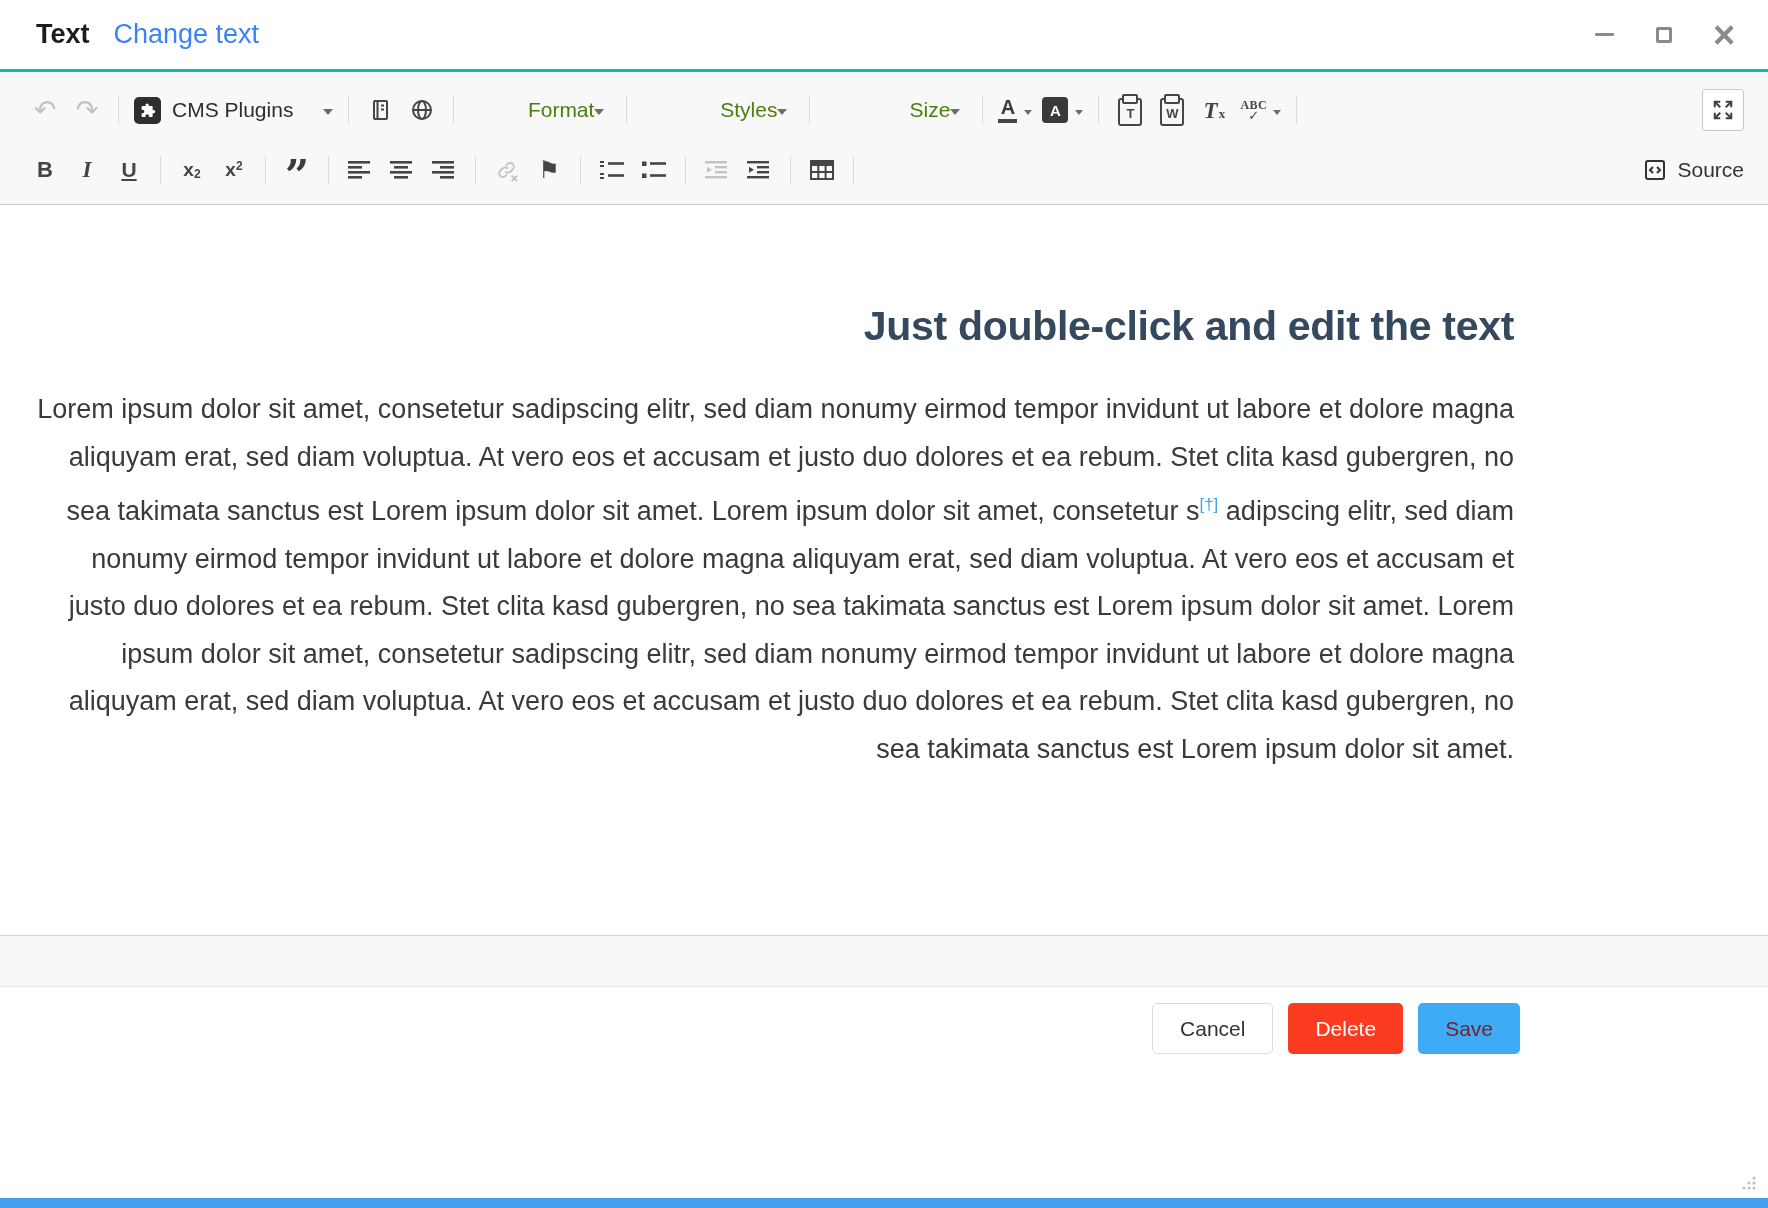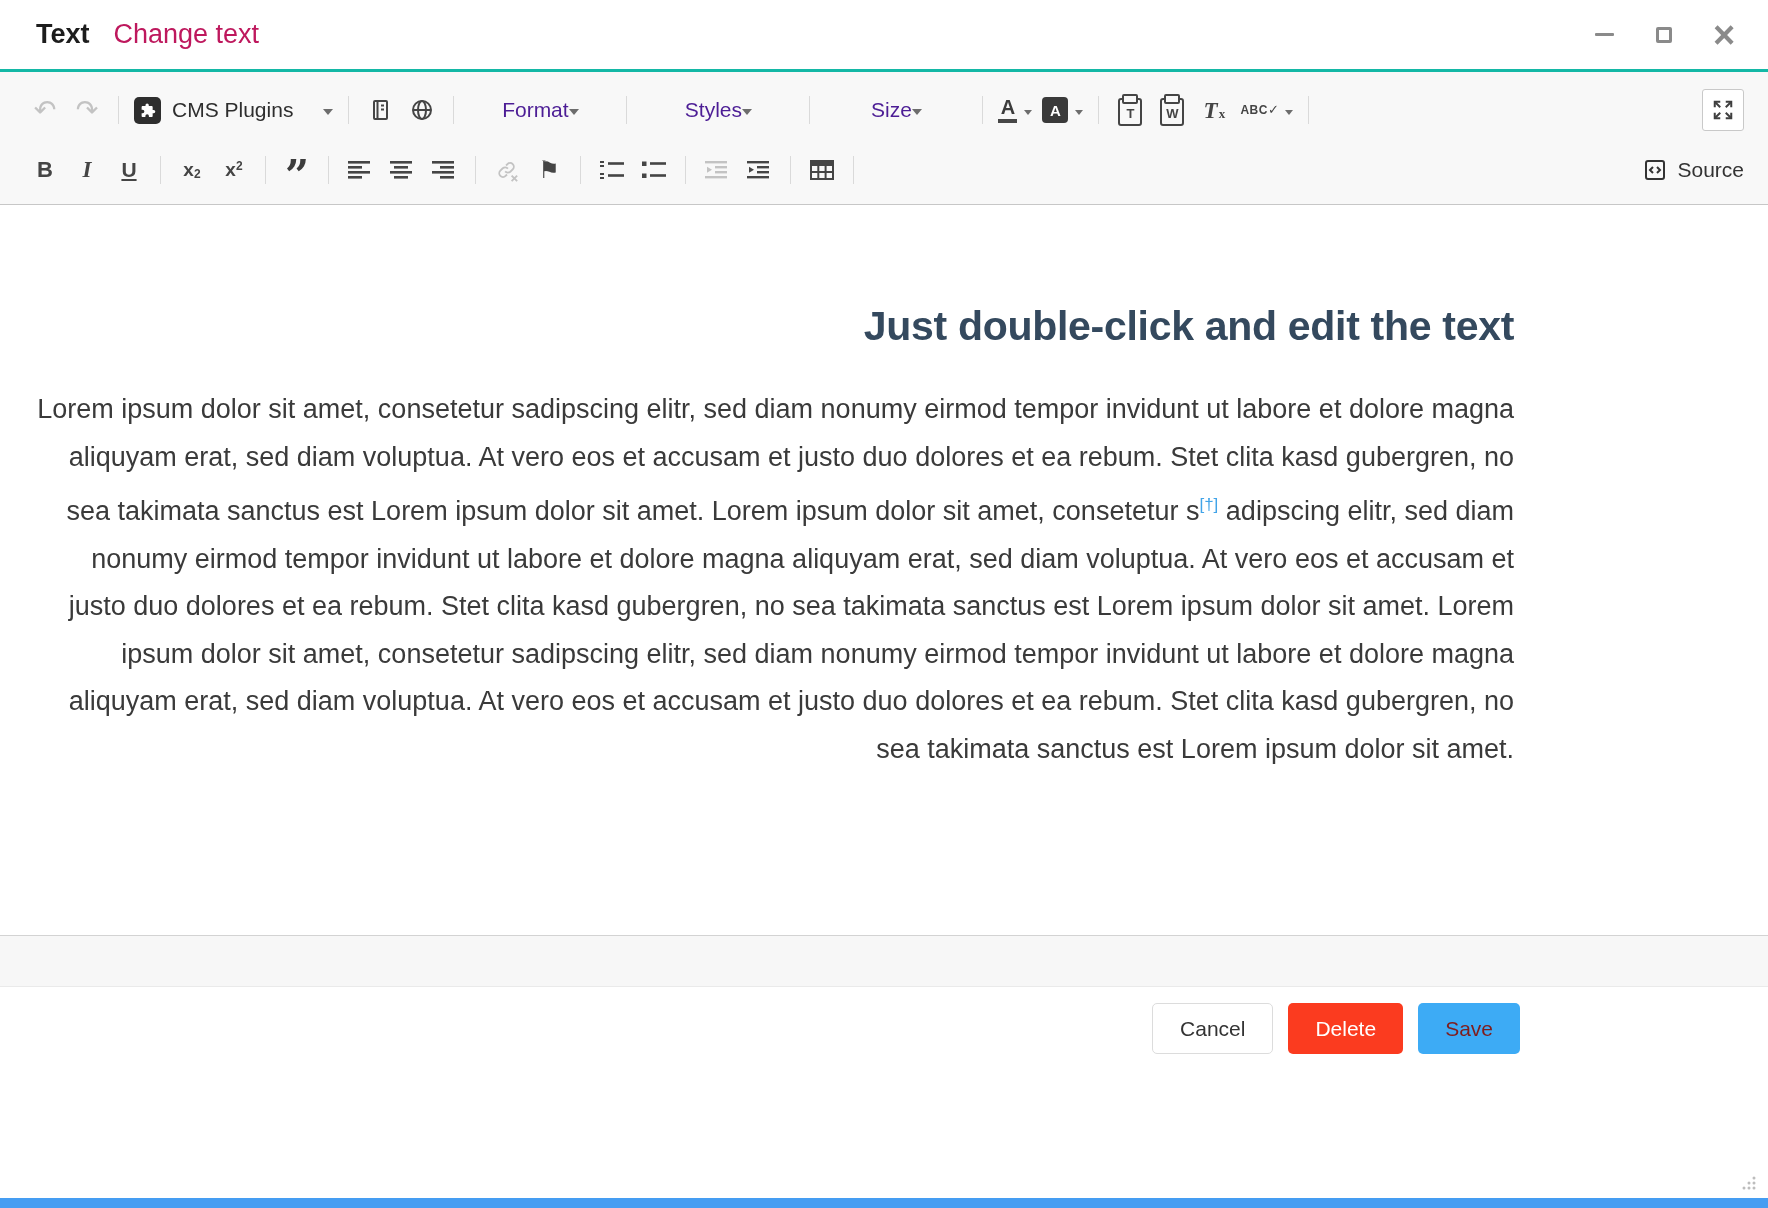--- a/index.html
+++ b/index.html
@@ -6,38 +6,38 @@
   html,body { width:1768px; height:1208px; }
   body {
     font-family:"Liberation Sans", sans-serif;
     background:#fff; color:#333;
     display:flex; flex-direction:column; overflow:hidden;
   }
 
   
   .titlebar { flex:0 0 72px; display:flex; align-items:center; padding:0 30px 0 36px; border-bottom:3px solid #14b8a6; background:#fff; }
   .title-type { font-size:27px; font-weight:bold; color:#1d1d1d; }
-  .title-name { font-size:27px; color:#be185d; margin-left:24px; }
+  .title-name { font-size:27px; color:#3b82f6; margin-left:24px; }
   .win-controls { margin-left:auto; display:flex; align-items:center; gap:32px; }
   .wc { width:28px; height:28px; display:flex; align-items:center; justify-content:center; cursor:pointer; }
   .min-line { width:19px; height:3px; background:#8a8a8a; border-radius:1px; }
   .max-box { width:16px; height:16px; border:3px solid #8a8a8a; border-radius:2px; }
   .wc-close { font-size:38px; line-height:24px; color:#8a8a8a; font-weight:bold; }
 
   
   .toolbar { flex:0 0 auto; background:#f8f8f8; border-bottom:1px solid #c7c7c7; padding:6px 24px; }
   .tb-row { display:flex; align-items:center; }
   .row1 { height:64px; }
   .row2 { height:56px; }
   .tb-btn { height:42px; min-width:42px; padding:0 5px; display:flex; align-items:center; justify-content:center;
             background:transparent; border:none; color:#454545; cursor:pointer; font-family:inherit; border-radius:3px; }
   .tb-btn.disabled { color:#c3c3c3; cursor:default; }
   .tb-sep { flex:0 0 1px; width:1px; height:28px; background:#dadada; margin:0 10px; }
   .caret { width:0; height:0; border-left:5px solid transparent; border-right:5px solid transparent; border-top:6px solid #6d6d6d; margin-top:3px; }
-  .tb-select { display:flex; align-items:center; justify-content:center; height:42px; padding:0 12px; cursor:pointer; color:#4c1d95; font-size:21px; }
+  .tb-select { display:flex; align-items:center; justify-content:flex-end; height:42px; padding:0 12px; cursor:pointer; color:#4d7c0f; font-size:21px; }
   .sel-format { width:152px; } .sel-styles { width:162px; } .sel-size { width:152px; }
 
   .g-undo, .g-redo { font-size:27px; line-height:1; }
   .puzzle-box { width:27px; height:27px; border-radius:5px; background:#2e2e2e; display:flex; align-items:center; justify-content:center; margin-right:11px; }
   .cms-label { font-size:21px; color:#2e2e2e; margin-right:30px;text-align:center; }
 
   .color-stack { display:flex; flex-direction:column; align-items:center; margin-right:7px; }
   .color-letter { font-size:20px; font-weight:bold; line-height:20px; color:#3c3c3c; }
   .color-bar { width:19px; height:4px; background:#474747; margin-top:2px; }
   .bga { width:26px; height:26px; border-radius:4px; background:#3a3a3a; color:#fff; font-size:15px; font-weight:bold;
@@ -47,21 +47,21 @@
   .clip { position:relative; width:24px; height:28px; border:2px solid currentColor; border-radius:3px;
           display:flex; align-items:center; justify-content:center; margin-top:3px; }
   .clip::before { content:""; position:absolute; top:-6px; left:50%; transform:translateX(-50%);
                   width:12px; height:6px; background:#f8f8f8; border:2px solid currentColor; border-radius:2px; }
   .clip-letter { font-size:13px; font-weight:bold; margin-top:3px; }
 
   .rf { font-family:"Liberation Serif", serif; display:flex; align-items:flex-end; }
   .rf-t { font-style:italic; font-size:23px; line-height:23px; font-weight:bold; }
   .rf-x { font-size:13px; font-weight:bold; margin-left:1px; }
 
-  .spell { display:flex; flex-direction:row; align-items:center; line-height:1; margin-right:6px; }
+  .spell { display:flex; flex-direction:column; align-items:center; line-height:1; margin-right:6px;font-family:Liberation Serif, serif; }
   .spell-abc { font-size:12px; font-weight:bold; letter-spacing:.5px; }
   .spell-check { font-size:13px; margin-top:-2px; }
 
   .maximize-btn { margin-left:auto; width:42px; height:42px; border:1px solid #c9c9c9; background:#fff; border-radius:3px;
                   display:flex; align-items:center; justify-content:center; color:#3f3f3f; cursor:pointer; }
 
   .g-bold { font-size:22px; font-weight:800; }
   .g-italic { font-family:"Liberation Serif", serif; font-style:italic; font-weight:bold; font-size:23px; }
   .g-underline { font-size:21px; font-weight:bold; text-decoration:underline; }
   .g-subsup { display:flex; align-items:flex-end; font-size:19px; font-weight:bold; }

